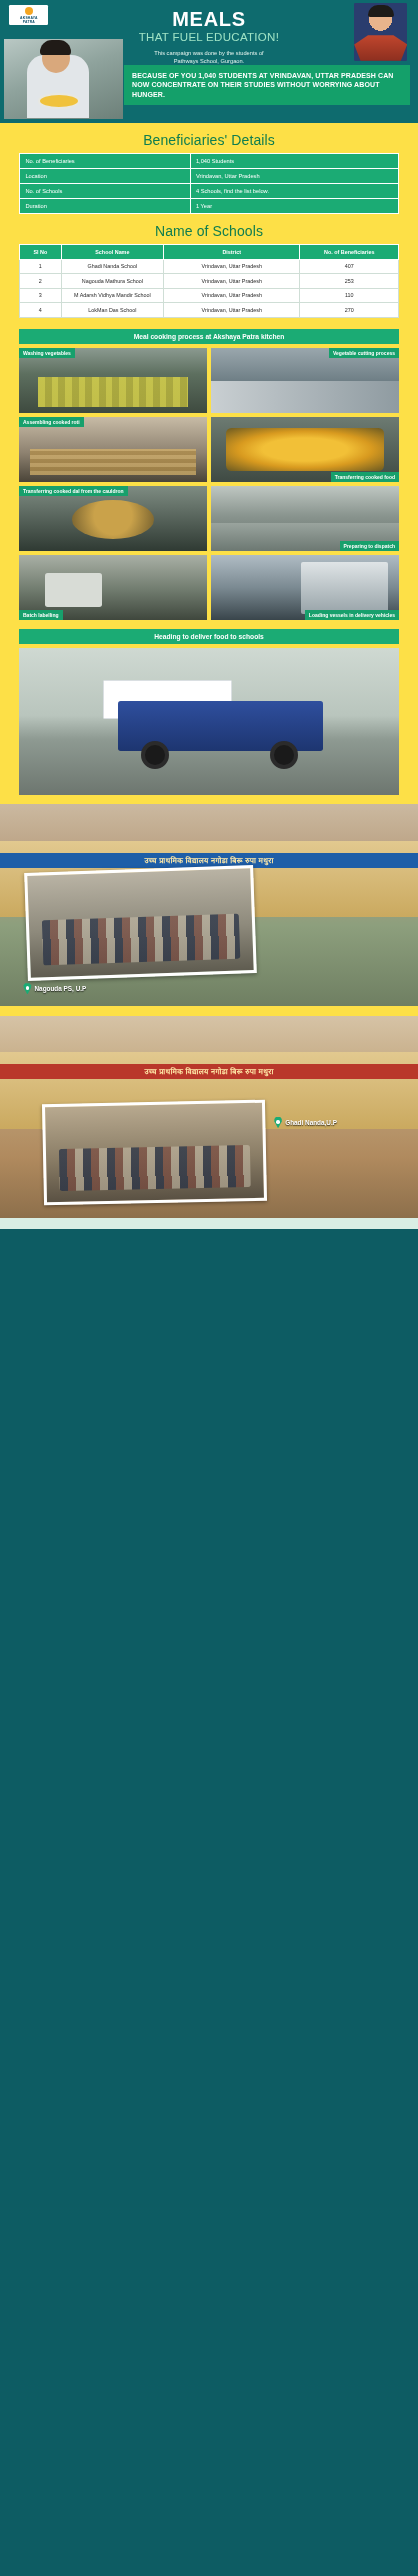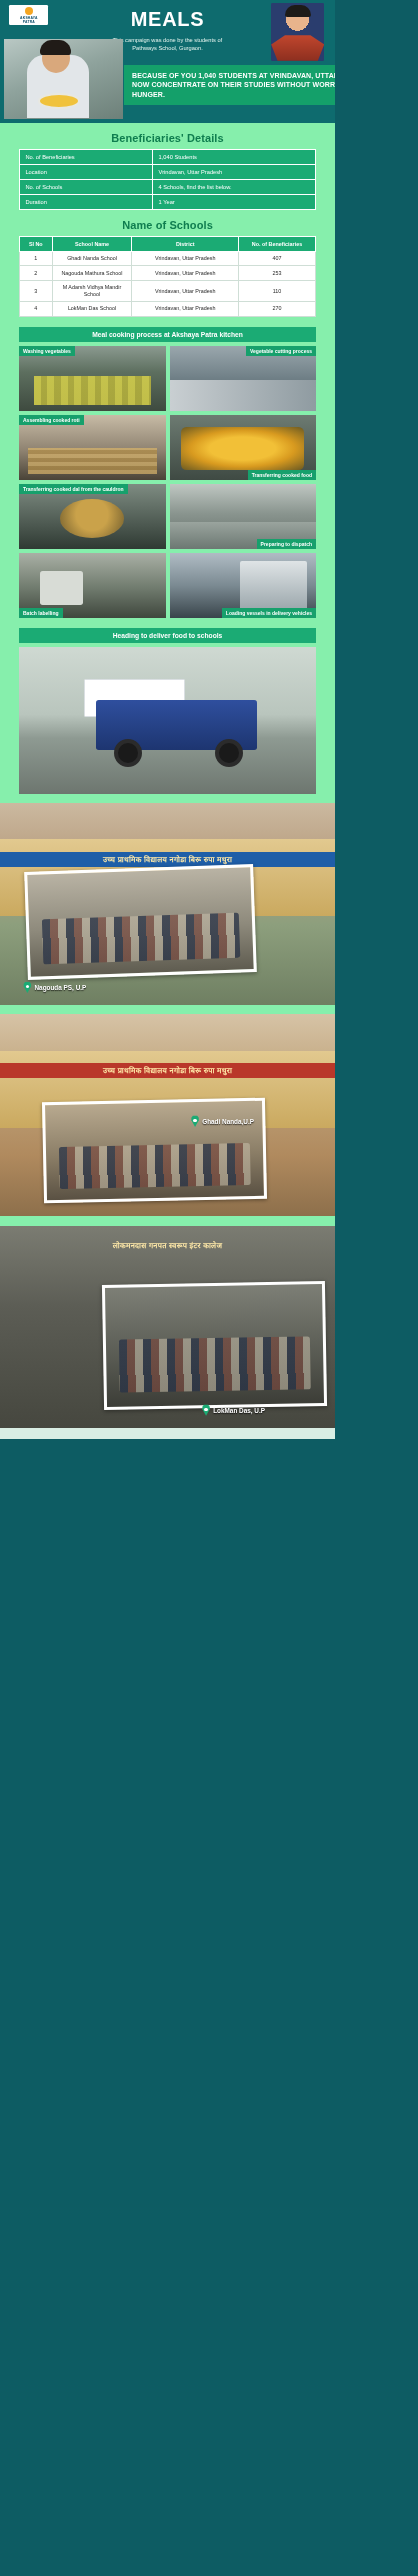--- a/index.html
+++ b/index.html
@@ -3,22 +3,22 @@
 <meta charset="utf-8">
 <style>
   * { box-sizing: border-box; margin: 0; padding: 0; }
   body {
     width: 418px;
     background: #0d5c63;
     font-family: "Liberation Sans", sans-serif;
     color: #ffffff;
   }
   .page {
-    width: 335px;
-    background: #86efac;
+    width: 418px;
+    background: #fde047;
     position: relative;
     overflow: hidden;
   }
 
   
   .header {
     position: relative;
     background: #0e6b6e;
     padding: 5.4px 5.4px 0 5.4px;
     height: 123px;
@@ -110,22 +110,22 @@
   .kid-plate {
     position: absolute; left: 34px; top: 54px; width: 42px; height: 16px;
     background: #f0c23c; border-radius: 50%;
     border: 2px solid #e8e8e0;
   }
 
   
   .sec-title {
     text-align: center;
     color: #0f7d4f;
-    font-size: 11px;
-    font-weight: bold;
+    font-size: 14px;
+    font-weight: normal;
     padding: 8.8px 0 5.4px 0;
     letter-spacing: 0.1px;
   }
 
   
   .tbl-wrap { padding: 0 19px; }
   table { border-collapse: collapse; width: 100%; }
   .t1 td {
     border: 0.7px solid #ffffff;
     font-size: 5.7px;
@@ -308,20 +308,21 @@
 
   <div class="header">
     <div class="logo-box">
       <div class="logo-sun"></div>
       <div class="logo-text">AKSHAYA</div>
       <div class="logo-text">PATRA</div>
     </div>
 
     <div class="title-wrap">
       <div class="title-main">MEALS</div>
+      <div class="title-sub">THAT FUEL EDUCATION!</div>
       <div class="title-note" style="white-space:pre-line">This campaign was done by the students of
 Pathways School, Gurgaon.</div>
     </div>
 
     <div class="hdr-boy"></div>
 
     <div class="hdr-kid-left">
       <div class="kid-body"></div>
       <div class="kid-head"></div>
       <div class="kid-hair"></div>
@@ -453,26 +454,16 @@
     <div class="loc-band-text">उच्च प्राथमिक विद्यालय नगोडा बिरू रुपा मथुरा</div>
     <div class="inset b">
       <div class="kids-row"></div>
     </div>
     <div class="pin p2">
       <div class="pin-icon"></div>
       <div class="pin-label">Ghadi Nanda,U.P</div>
     </div>
   </div>
 
-  <div class="loc-block loc-bg-c">
-    <div class="loc-band-text" style="top:6%">लोकमनदास गनपत स्वरूप इंटर कालेज</div>
-    <div class="inset c">
-      <div class="kids-row"></div>
-    </div>
-    <div class="pin p3">
-      <div class="pin-icon"></div>
-      <div class="pin-label">LokMan Das, U.P</div>
-    </div>
-  </div>
 
   <div class="footer-space"></div>
 </div>
 
 
 </body></html>

